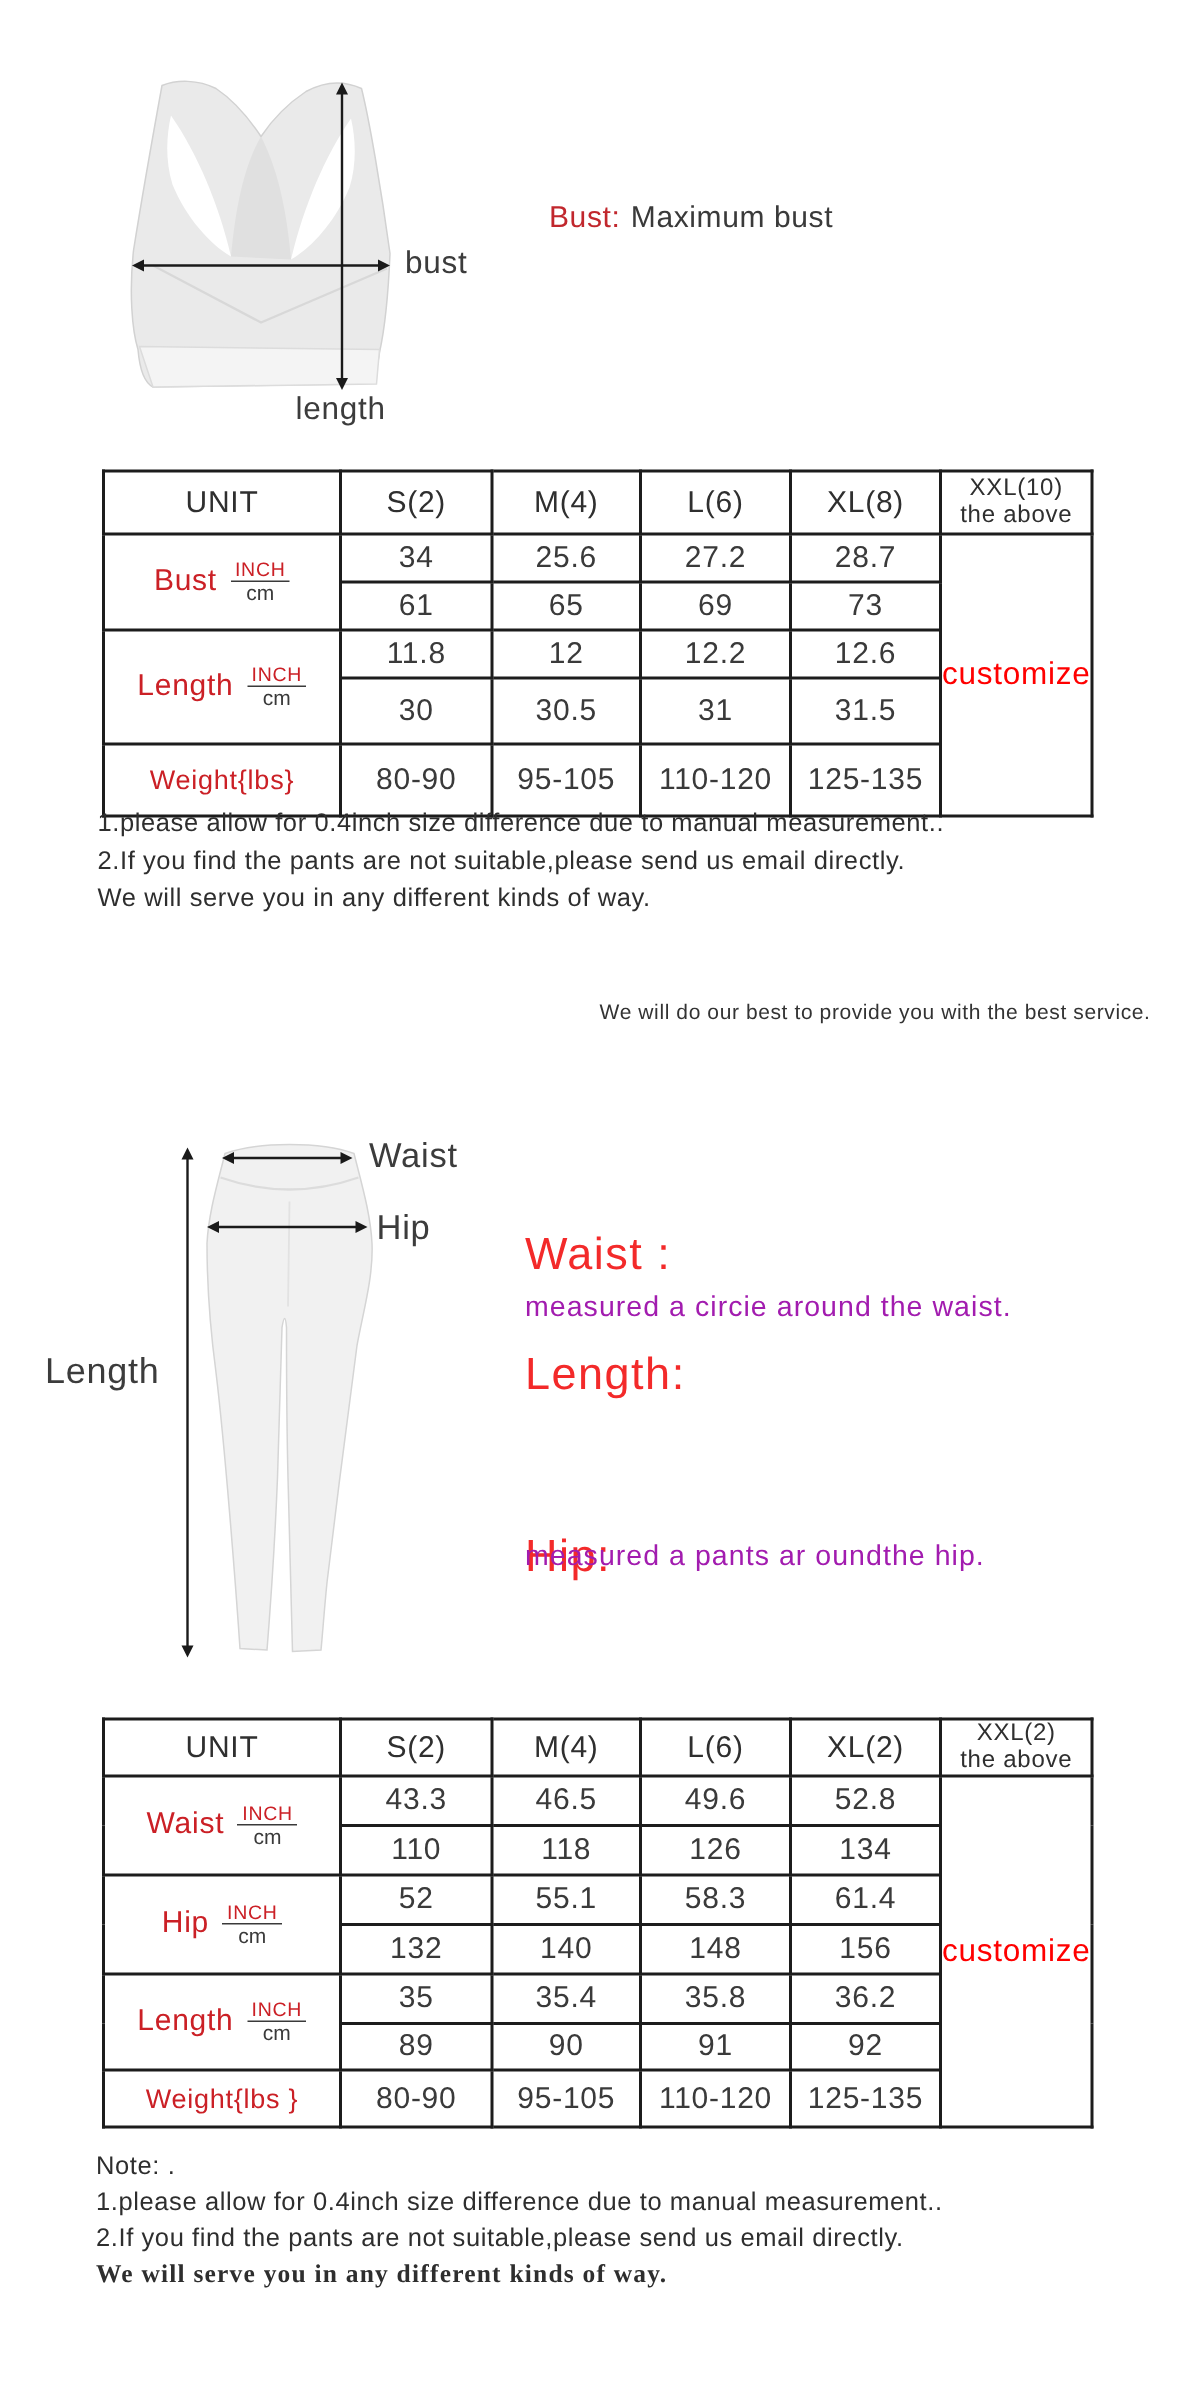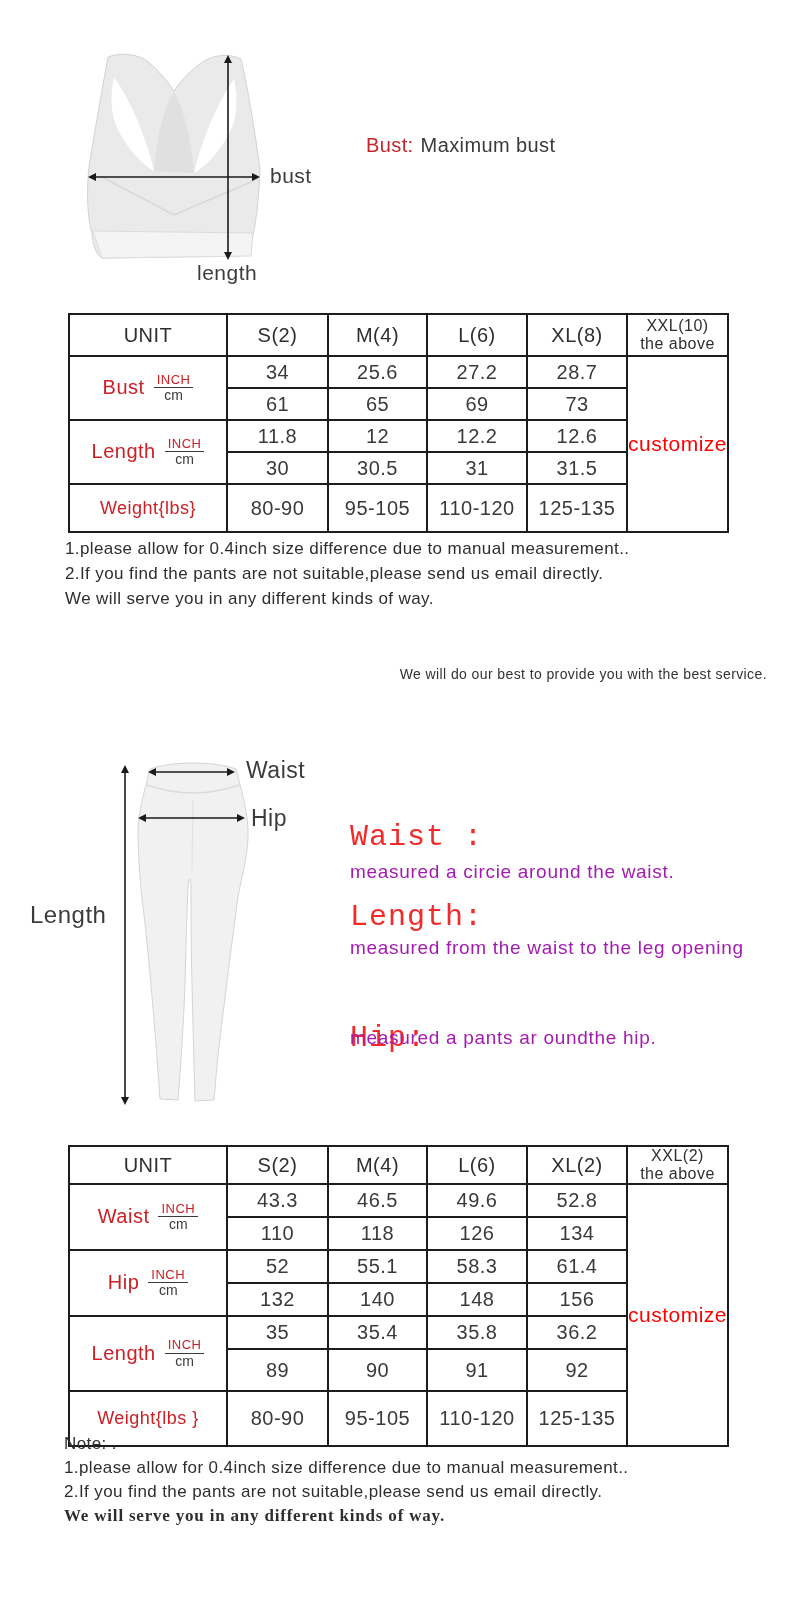--- a/index.html
+++ b/index.html
@@ -10,21 +10,21 @@
   .abs{position:absolute;}
 
   
   .diag-label{position:absolute; color:#3c3c3c; letter-spacing:0.5px;}
 
   
   .def-line{position:absolute; font-size:20px; letter-spacing:0.4px; color:#3a3a3a; white-space:nowrap;}
   .def-term{color:#c1272d; margin-right:7px;}
 
   
-  .p-head{position:absolute; font-size:30px; color:#f32a2a; letter-spacing:1px; white-space:nowrap;font-family:Liberation Mono, monospace;}
+  .p-head{position:absolute; font-size:30px; color:#f32a2a; letter-spacing:1px; white-space:nowrap;}
   .p-desc{position:absolute; font-size:19px; color:#a21caf; letter-spacing:0.7px; white-space:nowrap;}
 
   
   table.size{
     position:absolute; border-collapse:collapse; table-layout:fixed;
     background:#fff;
   }
   table.size th, table.size td{
     border:2px solid #1c1c1c; text-align:center; vertical-align:middle;
     padding:0; font-weight:normal;
@@ -140,21 +140,21 @@
             <span class="top">INCH</span>
             <span class="bot">cm</span>
           </span>
         </div>
       </td>
       <td class="num">11.8</td>
       <td class="num">12</td>
       <td class="num">12.2</td>
       <td class="num">12.6</td>
     </tr>
-    <tr style="height:32px">
+    <tr style="height:44px">
       <td class="num">30</td>
       <td class="num">30.5</td>
       <td class="num">31</td>
       <td class="num">31.5</td>
     </tr>
     <tr style="height:48px">
       <td class="weightlab">Weight{lbs}</td>
       <td class="num">80-90</td>
       <td class="num">95-105</td>
       <td class="num">110-120</td>
@@ -204,21 +204,20 @@
       </g>
     </svg>
     <span class="diag-label" style="left:226px; top:12px; font-size:23px;">Waist</span>
     <span class="diag-label" style="left:231px; top:60px; font-size:23px;">Hip</span>
     <span class="diag-label" style="left:10px; top:156px; font-size:24px;">Length</span>
   </div>
 
   <div class="p-head" style="left:350px; top:820px;">Waist :</div>
   <div class="p-desc" style="left:350px; top:861px;">measured a circie around the waist.</div>
   <div class="p-head" style="left:350px; top:900px;">Length:</div>
-  <div class="p-desc" style="left:350px; top:937px;">measured from the waist to the leg opening</div>
   <div class="p-head" style="left:350px; top:986px;margin-top:35px;">Hip:</div>
   <div class="p-desc" style="left:350px; top:1027px;">measured a pants ar oundthe hip.</div>
 
   <table class="size" style="left:68px; top:1145px;">
     <colgroup>
       <col style="width:158px">
         <col style="width:101px">
         <col style="width:99px">
       <col style="width:100px">
         <col style="width:100px">
@@ -287,27 +286,27 @@
             <span class="top">INCH</span>
             <span class="bot">cm</span>
           </span>
         </div>
       </td>
       <td class="num">35</td>
       <td class="num">35.4</td>
       <td class="num">35.8</td>
       <td class="num">36.2</td>
     </tr>
-    <tr style="height:42px">
+    <tr style="height:31px">
       <td class="num">89</td>
       <td class="num">90</td>
       <td class="num">91</td>
       <td class="num">92</td>
     </tr>
-    <tr style="height:55px">
+    <tr style="height:38px">
       <td class="weightlab">Weight{lbs }</td>
       <td class="num">80-90</td>
       <td class="num">95-105</td>
       <td class="num">110-120</td>
       <td class="num">125-135</td>
     </tr>
   </tbody>
     </table>
 
   <div class="note" style="left:64px; top:1432px; line-height:24px;">

